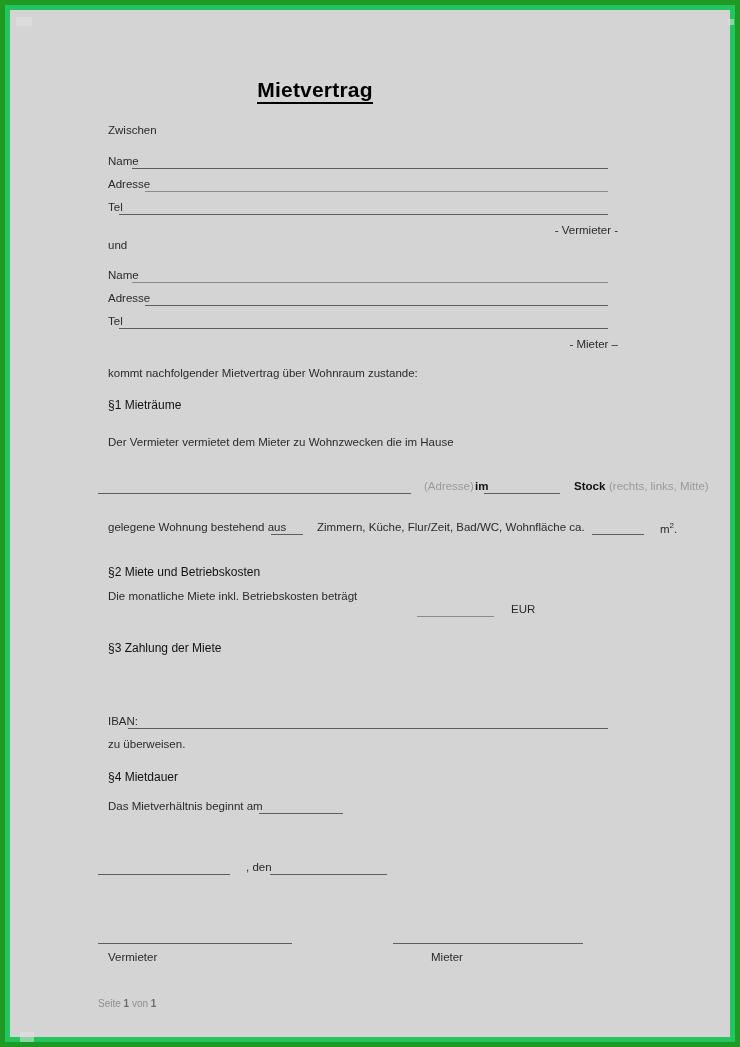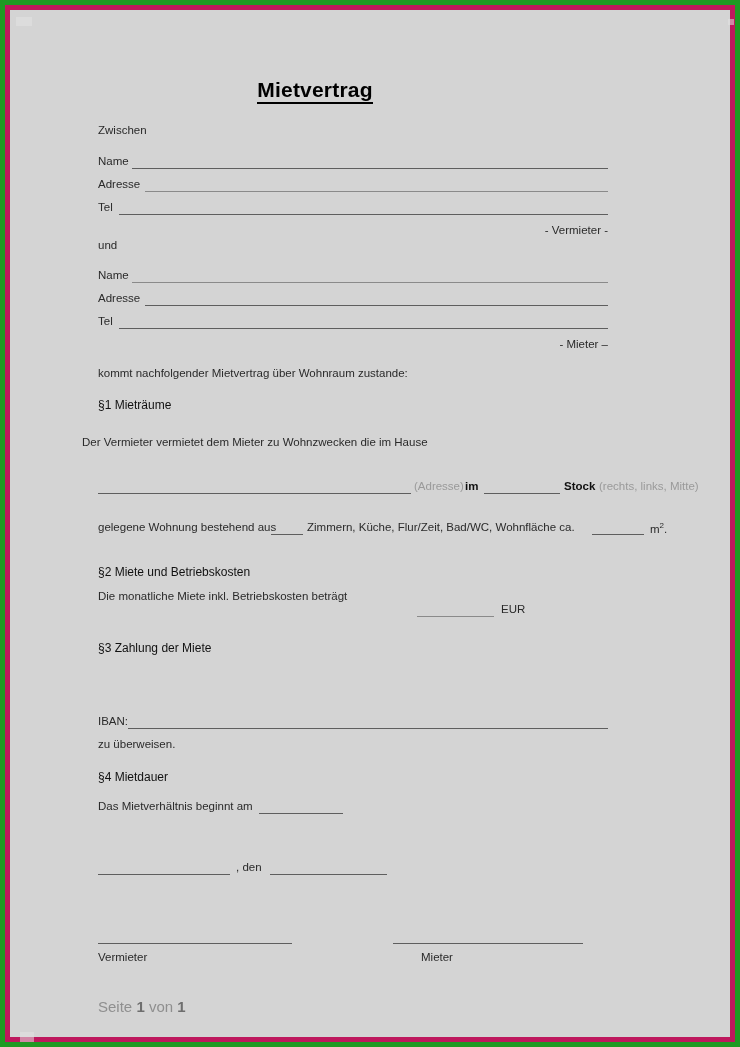--- a/index.html
+++ b/index.html
@@ -8,21 +8,21 @@
     background: #ffffff;
   }
   body {
     font-family: "Liberation Sans", sans-serif;
   }
   .page {
     position: relative;
     width: 740px;
     height: 1047px;
     box-sizing: border-box;
-    background: #be185d;
+    background: #22c55e;
     border: 5px solid #1f9a23;
     overflow: hidden;
     padding-left: 31px;
   }
   .sheet {
     position: absolute;
     left: 5px;
     top: 5px;
     right: 5px;
     bottom: 5px;
@@ -49,21 +49,21 @@
     font-size: 21px;
     font-weight: bold;
     color: #000;
     letter-spacing: .2px;
   }
   h1.title span.u {
     border-bottom: 2px solid #000;
     padding-bottom: 1px;
   }
 
-  .abs { position: absolute; }
+  .abs { position: absolute; margin-left: 10px; }
 
   .txt { font-size: 11.5px; color: #2a2a2a; white-space: nowrap; }
   .txt.wrap { white-space: normal; }
   .bold { font-weight: bold; color: #111; }
   .grey { color: #9a9a9a; }
   .sec-head { font-size: 12px; font-weight: normal; color: #111; white-space: nowrap; }
 
   
   .rule {
     position: absolute;
@@ -71,21 +71,21 @@
     border-top: 1px solid #5e5e5e;
   }
   .rule.soft { border-top-color: #8a8a8a; }
 
   .right { text-align: right; }
 
   .footer {
     position: absolute;
     left: 88px;
     top: 988px;
-    font-size: 15px;
+    font-size: 10px;
     color: #8f8f8f;
     white-space: nowrap;
   }
   .footer b { color: #6e6e6e; }
 
   sup { font-size: 8px; vertical-align: super; }
 </style>
 </head>
 <body>
 
@@ -120,21 +120,21 @@
     <div class="rule" style="left:135px; top:295px; width:463px;"></div>
 
     <div class="abs txt" style="left:88px; top:305px;">Tel</div>
     <div class="rule" style="left:109px; top:318px; width:489px;"></div>
 
     <div class="abs txt" style="left:88px; top:357px;">kommt nachfolgender Mietvertrag über Wohnraum zustande:</div>
 
     <div class="abs txt right" style="left:298px; top:328px; width:300px;">- Mieter –</div>
 
     <div class="abs sec-head" style="left:88px; top:388px;">§1  Mieträume</div>
-    <div class="abs txt" style="left:72px; top:426px;text-align:right;">Der Vermieter vermietet dem Mieter zu Wohnzwecken die im Hause</div>
+    <div class="abs txt" style="left:88px; top:426px;text-align:right;">Der Vermieter vermietet dem Mieter zu Wohnzwecken die im Hause</div>
 
     <div class="rule" style="left:88px; top:483px; width:313px;"></div>
     <div class="abs txt grey" style="left:404px; top:470px;">(Adresse)</div>
     <div class="abs txt bold" style="left:455px; top:470px;">im</div>
     <div class="rule" style="left:474px; top:483px; width:76px;"></div>
     <div class="abs txt bold" style="left:554px; top:470px;">Stock</div>
     <div class="abs txt grey" style="left:589px; top:470px;">(rechts, links, Mitte)</div>
 
     <div class="abs txt" style="left:88px; top:511px;">gelegene Wohnung bestehend aus</div>
     <div class="rule" style="left:261px; top:524px; width:32px;"></div>

